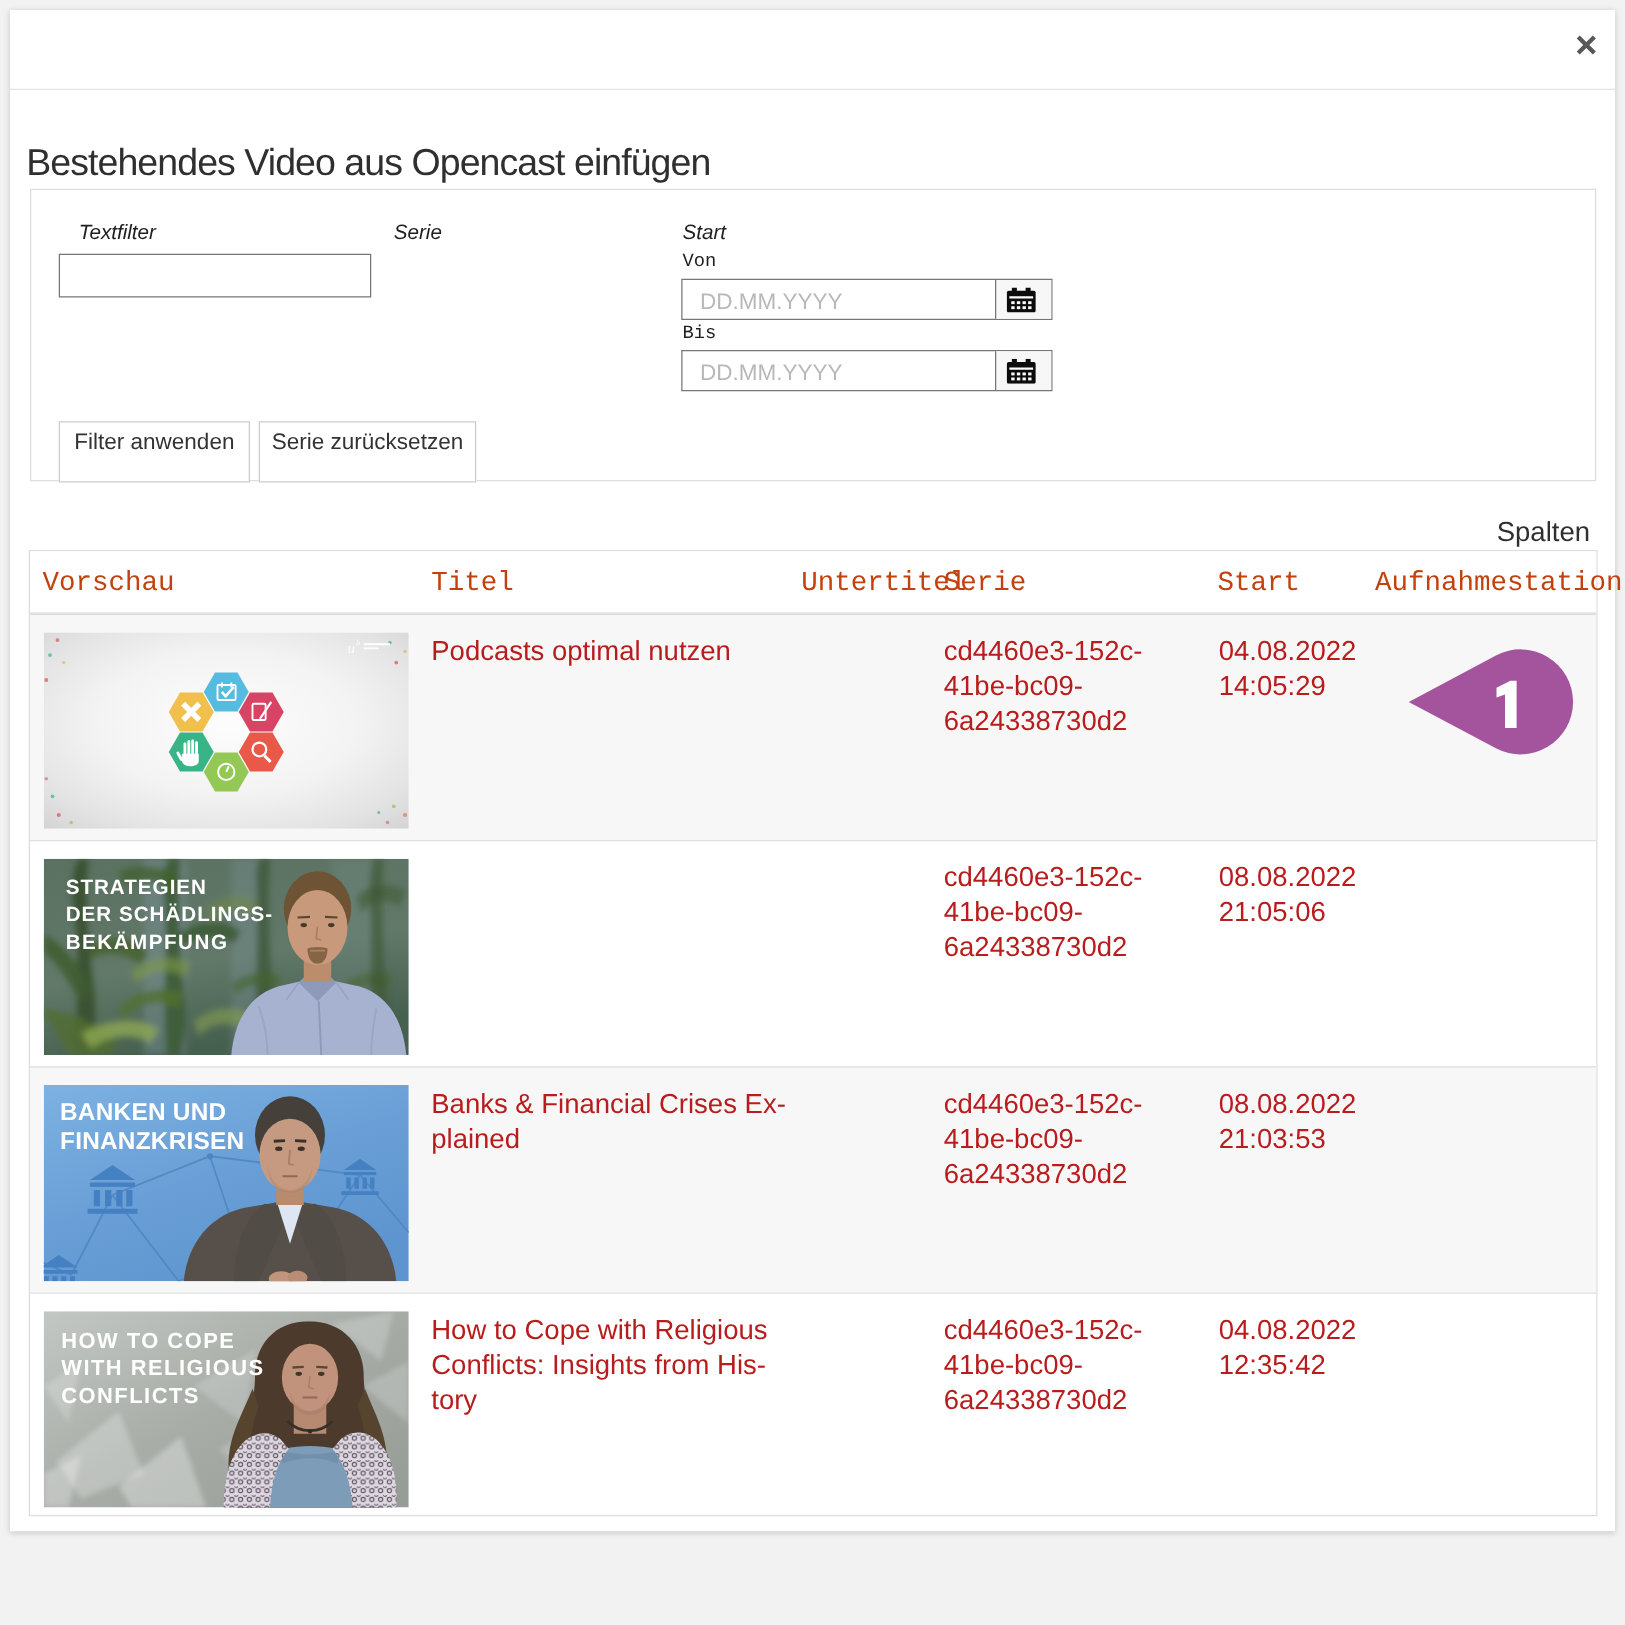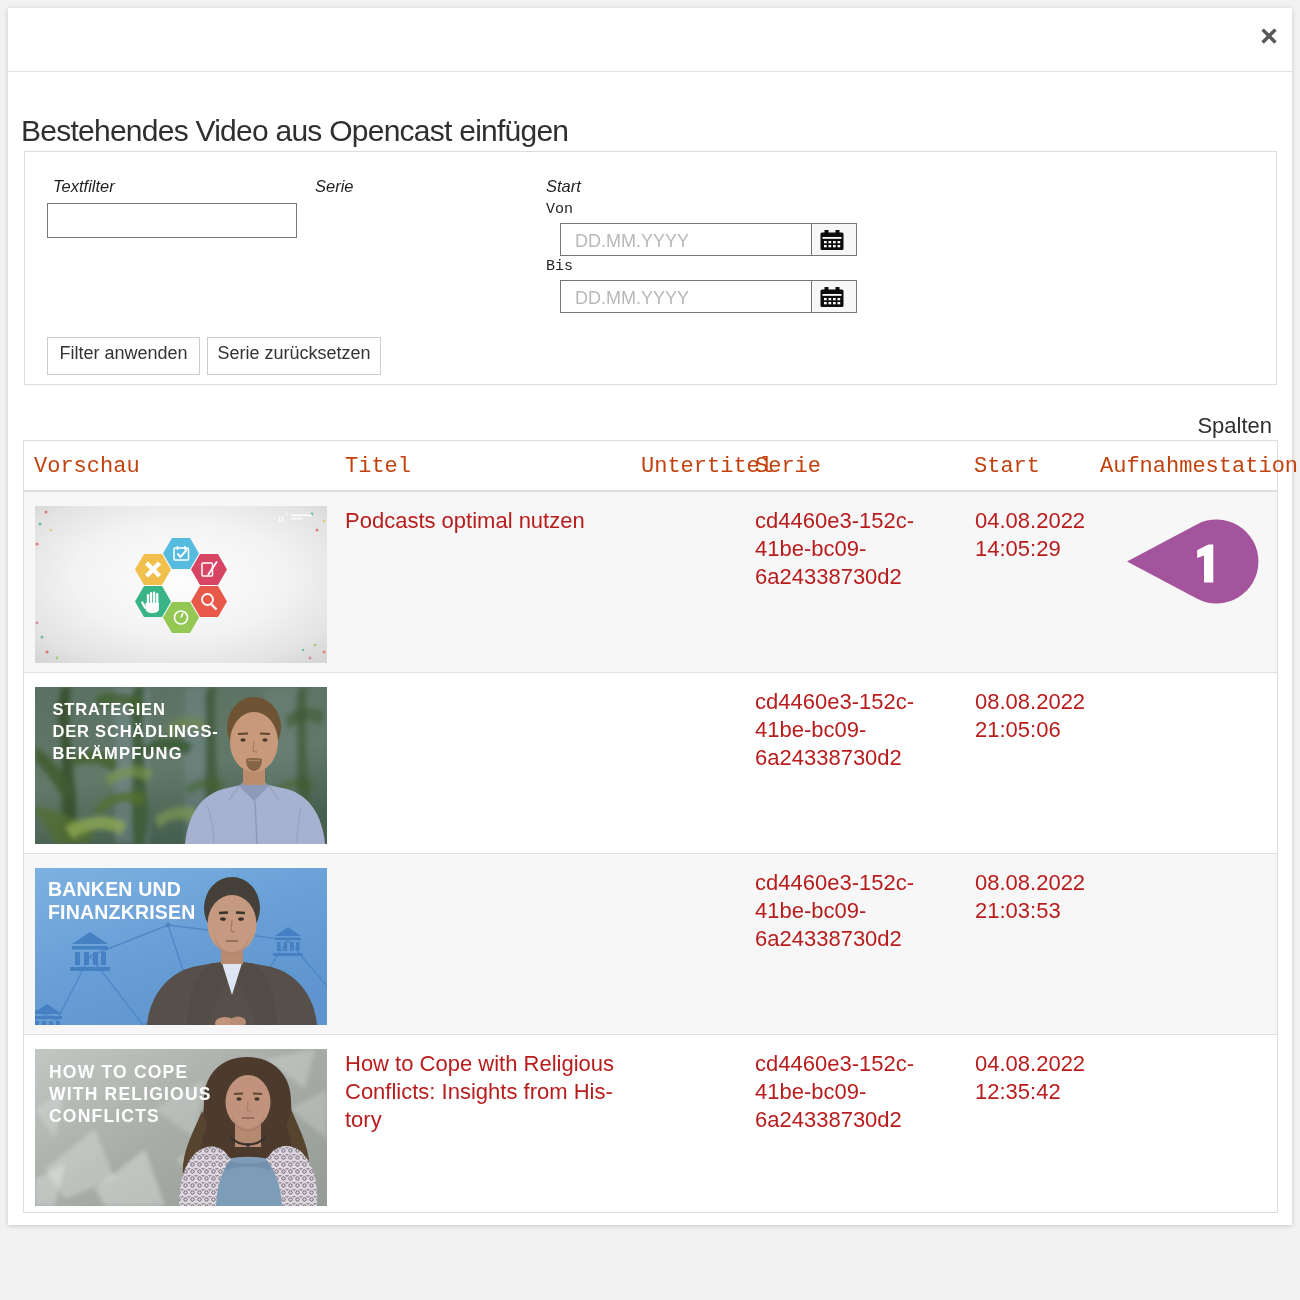--- a/index.html
+++ b/index.html
@@ -8,24 +8,24 @@
   position:absolute; left:8px; top:8px; width:1284px; height:1217px;
   background:#fff; box-shadow:0 1px 5px rgba(0,0,0,0.18);
 }
 #topbar { position:absolute; left:0; top:0; width:100%; height:64px; border-bottom:1px solid #e2e2e2; }
 #closex { position:absolute; left:1252px; top:19px; }
 #title { position:absolute; left:13px; top:106px; font-size:30px; color:#2f2f2f; letter-spacing:-0.75px; }
 #filterbox { position:absolute; left:16px; top:143px; width:1253px; height:234px; border:1px solid #ddd; background:#fff; }
 .flabel { position:absolute; font-size:16.5px; font-style:italic; color:#1f1f1f; }
 .slabel { position:absolute; font-size:15px; color:#1f1f1f;font-family:Liberation Mono, monospace; }
 .tinput { position:absolute; border:1px solid #767676; background:#fff; }
-.dgroup { position:absolute; width:297px; height:33px; border:1px solid #767676; background:#fff;margin-left:15px; }
+.dgroup { position:absolute; width:297px; height:33px; border:1px solid #767676; background:#fff; }
 .dph { position:absolute; left:14px; top:7px; font-size:18px; color:#b8b8b8; }
 .dbtn { position:absolute; right:0; top:0; width:45px; height:31px; border-left:1px solid #767676; background:#f7f7f7; }
-.fbtn { position:absolute; height:38px; border:1px solid #ccc; background:#fff; font-size:18px; color:#333; text-align:center; line-height:31px; }
+.fbtn { position:absolute; height:49px; border:1px solid #ccc; background:#fff; font-size:18px; color:#333; text-align:center; line-height:31px; }
 #selectbox { position:absolute; left:289px; top:50px; width:214px; height:35px; border:1px solid #8e8e8e; border-radius:5px;
   background:linear-gradient(#efefef, #e9e9e9 45%, #f6f6f6 80%, #ffffff); box-shadow:inset 0 1px 0 #fff; }
 #selectbox span.txt { position:absolute; left:11px; top:8px; font-size:16.5px; color:#2b2b2b; }
 #spalten { position:absolute; left:1019px; top:405px; width:245px; text-align:right; font-size:22px; color:#2f2f2f; }
 #tablebox { position:absolute; left:15px; top:432px; width:1255px; height:773px; border:1px solid #ddd; background:#fff; }
 .th { position:absolute; top:13px; font-size:22px; color:#c2410c;font-family:Liberation Mono, monospace; }
 #thead { position:absolute; left:0; top:0; width:100%; height:51px; border-bottom:2px solid #dcdcdc; background:#fff; }
 .row { position:absolute; left:0; width:1253px; }
 .row.odd { background:#f7f7f7; }
 .row .thumb { position:absolute; left:11px; top:14px; width:292px; height:152px; }
@@ -38,21 +38,21 @@
 </head>
 <body>
 <div id="modal">
   <div id="topbar"></div>
   <svg id="closex" width="17" height="17" viewBox="0 0 16 16">
     <path d="M1.3,3.6 L3.6,1.3 L8.5,6.2 L13.4,1.3 L15.7,3.6 L10.8,8.5 L15.7,13.4 L13.4,15.7 L8.5,10.8 L3.6,15.7 L1.3,13.4 L6.2,8.5 Z" fill="#585858"></path>
   </svg>
   <div id="title">Bestehendes Video aus Opencast einfügen</div>
 
   <div id="filterbox">
-    <span class="flabel" style="left:28px; top:25px;">Textfilter</span>
+    <span class="flabel" style="left:38px; top:25px;">Textfilter</span>
     <input class="tinput" style="left: 22px; top: 51px; width: 250px; height: 35px;">
     <span class="flabel" style="left:290px; top:25px;">Serie</span>
     <span class="flabel" style="left:521px; top:25px;">Start</span>
     <span class="slabel" style="left:521px; top:49px;">Von</span>
     <div class="dgroup" style="left:520px; top:71px;">
       <span class="dph">DD.MM.YYYY</span>
       <div class="dbtn">
         <svg style="position:absolute; left:8px; top:6px;" width="24" height="20" viewBox="0 0 24 20">
           <rect x="4.5" y="0" width="4" height="5" fill="#0c0c0c"></rect>
           <rect x="15.5" y="0" width="4" height="5" fill="#0c0c0c"></rect>
@@ -294,20 +294,21 @@
           <ellipse cx="188" cy="51" rx="2.9" ry="1.8" fill="#3c3128"></ellipse>
           <ellipse cx="206" cy="51" rx="2.9" ry="1.8" fill="#3c3128"></ellipse>
           <path d="M197,52 L196,63 L200,64" stroke="#a87d63" stroke-width="1.4" fill="none"></path>
           <path d="M191,73 L203,73" stroke="#8d6a52" stroke-width="1.6" fill="none"></path>
           <path d="M179,64 C181,76 187,83 197,84 C207,83 213,76 215,64 C214,79 208,86 197,86 C186,86 180,79 179,64 Z" fill="#9e7a64" opacity="0.3"></path>
         </g>
         <text x="13" y="28" font-family="Liberation Sans, sans-serif" font-weight="bold" font-size="19.5" letter-spacing="0.2" fill="#fff">BANKEN UND</text>
         <text x="13" y="51" font-family="Liberation Sans, sans-serif" font-weight="bold" font-size="19.5" letter-spacing="0.2" fill="#fff">FINANZKRISEN</text>
       </svg>
         </div>
+      <div class="ct ctitel">Banks &amp; Financial Crises Ex-<br>plained</div>
       <div class="ct cserie">cd4460e3-152c-<br>41be-bc09-<br>6a24338730d2</div>
       <div class="ct cstart">08.08.2022<br>21:03:53</div>
     </div>
     <div class="row" style="top:593px; height:180px; border-top:1px solid #e0e0e0;">
       <div class="thumb" id="thumb4">
           <svg width="292" height="157" viewBox="0 0 292 157">
         <defs>
           <linearGradient id="t4bg" x1="0" y1="0" x2="1" y2="0.9">
             <stop offset="0" stop-color="#c3c7c3"></stop>
                 <stop offset="0.5" stop-color="#a8ada8"></stop>

